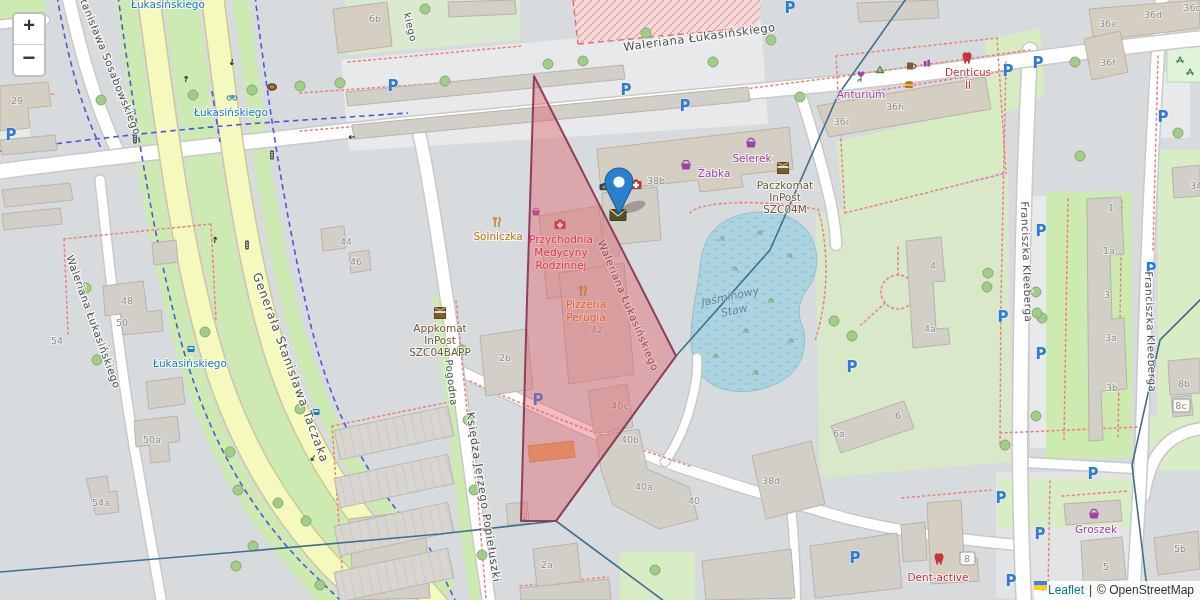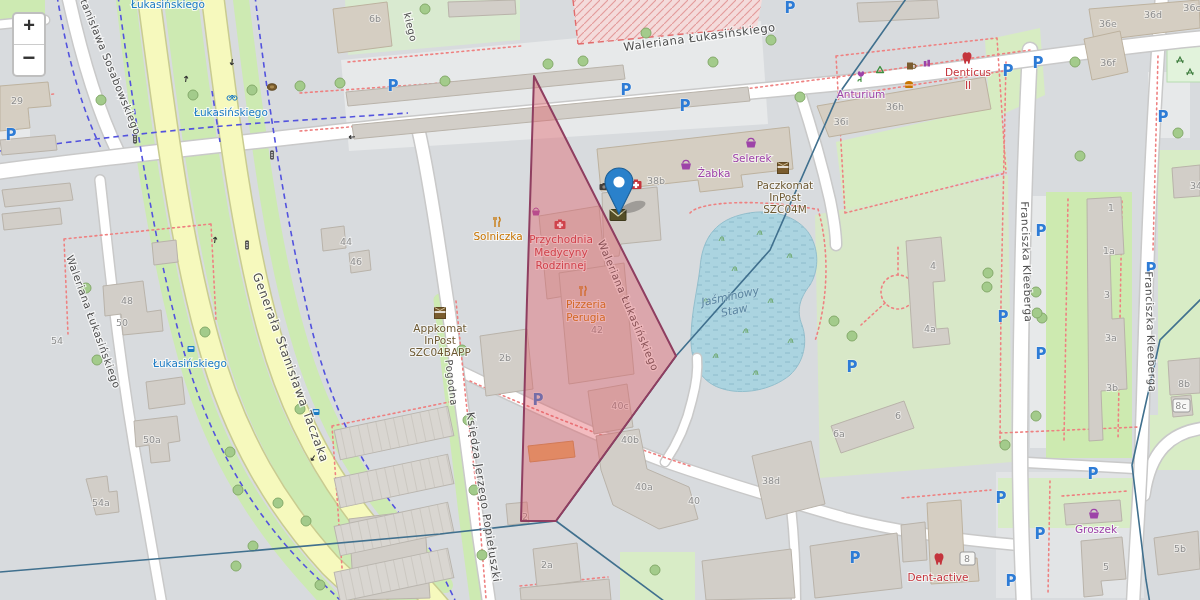--- a/index.html
+++ b/index.html
@@ -551,13 +551,24 @@
       <circle cx="12.5" cy="12.5" r="5" fill="#ffffff"></circle>
     </g>
   </g>
 </svg>
 
 <div class="zoomctl">
   <a>+</a>
   <a>−</a>
 </div>
 
+<div class="attribution">
+  <span class="flag">
+        <svg width="13" height="9">
+          <rect width="13" height="4.5" fill="#4C7BE1"></rect>
+          <rect y="4.5" width="13" height="4.5" fill="#FFD500"></rect>
+        </svg>
+      </span>
+  <a class="lf" href="#">Leaflet</a>
+  <span class="sep">|</span>
+  <a class="osm" href="#">© OpenStreetMap</a>
 </div>
+</div>
 
 </body></html>

